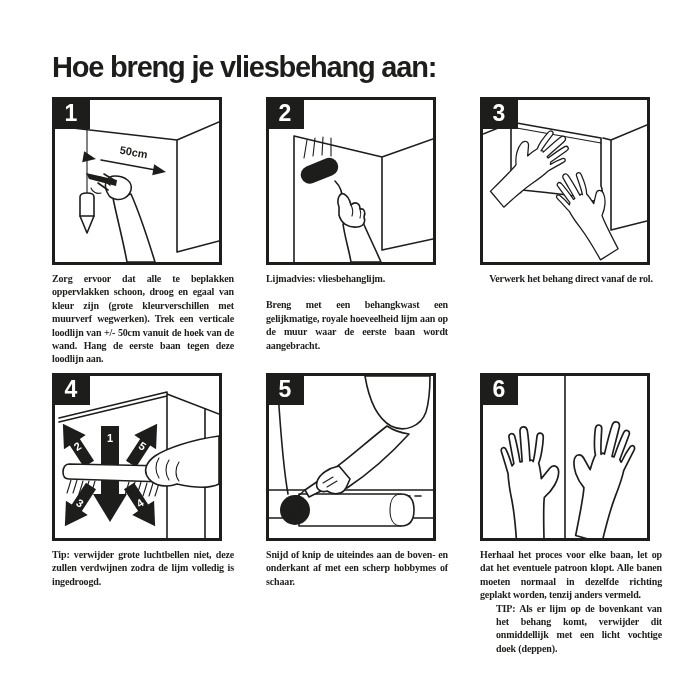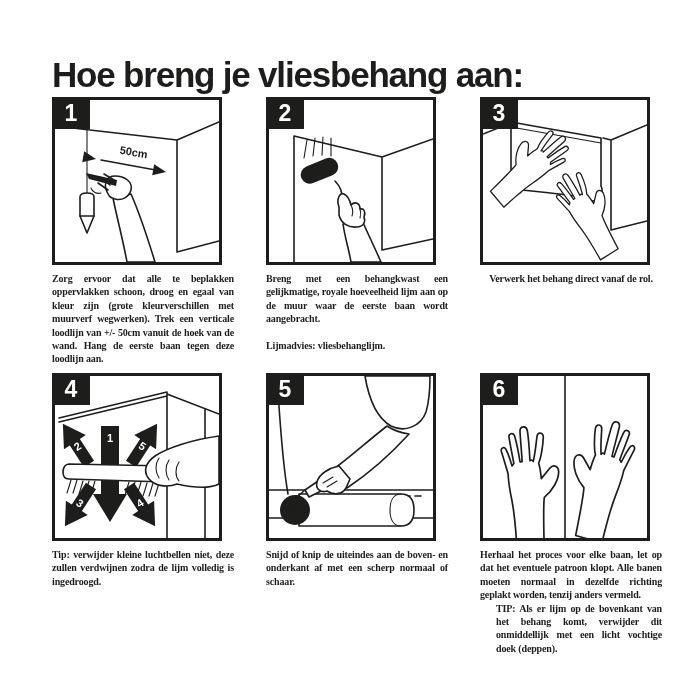--- a/index.html
+++ b/index.html
@@ -1,18 +1,18 @@
 <!DOCTYPE html>
 <html><head>
 <meta charset="utf-8">
 <style>
   html,body{margin:0;padding:0;background:#fff;}
   .page{position:relative;width:700px;height:700px;background:#fff;overflow:hidden;
         font-family:"Liberation Sans",sans-serif;color:#1d1d1b;}
-  .title{position:absolute;left:52px;top:32px;font-size:35px;font-weight:bold;
+  .title{position:absolute;left:52px;top:32px;font-size:29px;font-weight:bold;
          letter-spacing:-1.2px;white-space:nowrap;}
   .row{position:absolute;left:52px;display:flex;gap:44px;}
   .row1{top:97px;}
   .row2{top:373px;}
   .step{width:170px;flex:0 0 170px;}
   .panel{position:relative;width:170px;height:168px;border:3px solid #1d1d1b;
          box-sizing:border-box;background:#fff;}
   .badge{position:absolute;top:-3px;left:-3px;width:38px;height:32px;background:#1d1d1b;
          color:#fff;display:flex;align-items:center;justify-content:center;
          font-size:23px;font-weight:bold;z-index:2;}
@@ -101,22 +101,22 @@
             <path d="M66,81 C72,87 74,93 73,101"></path>
           </g>
           <g>
             <path class="wf" d="M74,124 C76,138 80,150 82,162 L112,162 C104,144 98,132 93,120 Z"></path>
             <path class="wf" d="M70,107 C67,99 71,92 75,94 C79,96 81,101 82,105 C86,101 91,103 91,109 C95,108 97,112 95,117 C97,122 94,127 88,127 C79,128 72,123 70,115 Z"></path>
             <path class="thin" d="M82,105 C84,109 84,113 83,116 M91,109 C92,112 92,115 91,118"></path>
           </g>
         </svg>
       </div>
       <div class="caption">
+        <p>Lijmadvies: vliesbehanglijm.</p>
         <p>Breng met een behangkwast een gelijkmatige, royale hoeveelheid lijm aan op de muur waar de eerste baan wordt aangebracht.</p>
-        <p>Lijmadvies: vliesbehanglijm.</p>
       </div>
     </section>
 
     <section class="step">
       <div class="panel">
         <div class="badge">
             <span>3</span>
           </div>
         <svg class="art" width="164" height="162" viewBox="0 0 164 162">
           <g>
@@ -167,21 +167,21 @@
           <path class="wf" d="M14,88 C10,88 8,92 8,96 C8,100 10,103 14,103 L110,106 L112,90 Z"></path>
           <path class="thin" d="M16,104 q-2,7 -4,13 M22,104 q-2,7 -4,13 M28,105 q-2,7 -4,13 M34,105 q-2,7 -4,13 M40,105 q-2,7 -4,13 M74,106 q-2,7 -4,13 M80,106 q-2,7 -4,13 M86,106 q-2,7 -4,13 M92,107 q-2,7 -4,13 M98,107 q-2,7 -4,13 M104,107 q-2,7 -4,13"></path>
           <g>
             <path class="wf" d="M164,60 C136,64 112,72 100,80 C90,87 88,96 94,103 C100,110 112,112 122,108 C140,112 156,112 164,108 Z"></path>
             <path class="thin" d="M104,82 C100,88 100,96 104,102 M114,84 C110,90 110,98 114,104 M124,86 C120,92 120,100 124,105"></path>
           </g>
           <path class="bk" d="M72,118 L55,146 L38,118 Z"></path>
         </svg>
       </div>
       <div class="caption">
-        <p>Tip: verwijder kleine luchtbellen niet, deze zullen verdwijnen zodra de lijm volledig is ingedroogd.</p>
+        <p>Tip: verwijder grote luchtbellen niet, deze zullen verdwijnen zodra de lijm volledig is ingedroogd.</p>
       </div>
     </section>
 
     <section class="step">
       <div class="panel">
         <div class="badge">
             <span>5</span>
           </div>
         <svg class="art" width="164" height="162" viewBox="0 0 164 162">
           <path d="M0,114 L164,114 M0,142 L164,142"></path>
@@ -197,21 +197,21 @@
             <path class="wf" d="M96,0 C100,24 108,42 122,50 C136,57 152,50 157,36 C160,26 161,12 161,0 Z"></path>
             <path class="wf" d="M118,50 C100,64 80,82 66,92 L78,112 C96,100 120,80 140,58 C132,57 124,54 118,50 Z"></path>
             <path class="wf" d="M52,103 L36,114 L40,121 L58,112 Z"></path>
             <line x1="36" y1="114" x2="28" y2="121"></line>
             <path class="wf" d="M70,90 C60,92 50,98 48,106 C46,113 52,117 58,115 C64,119 73,119 77,112 L81,103 Z"></path>
             <path class="thin" d="M54,107 L64,101 M58,111 L68,105"></path>
           </g>
         </svg>
       </div>
       <div class="caption">
-        <p>Snijd of knip de uiteindes aan de boven- en onderkant af met een scherp normaal of schaar.</p>
+        <p>Snijd of knip de uiteindes aan de boven- en onderkant af met een scherp hobbymes of schaar.</p>
       </div>
     </section>
 
     <section class="step">
       <div class="panel">
         <div class="badge">
             <span>6</span>
           </div>
         <svg class="art" width="164" height="162" viewBox="0 0 164 162">
           <line x1="82" y1="0" x2="82" y2="162"></line>

